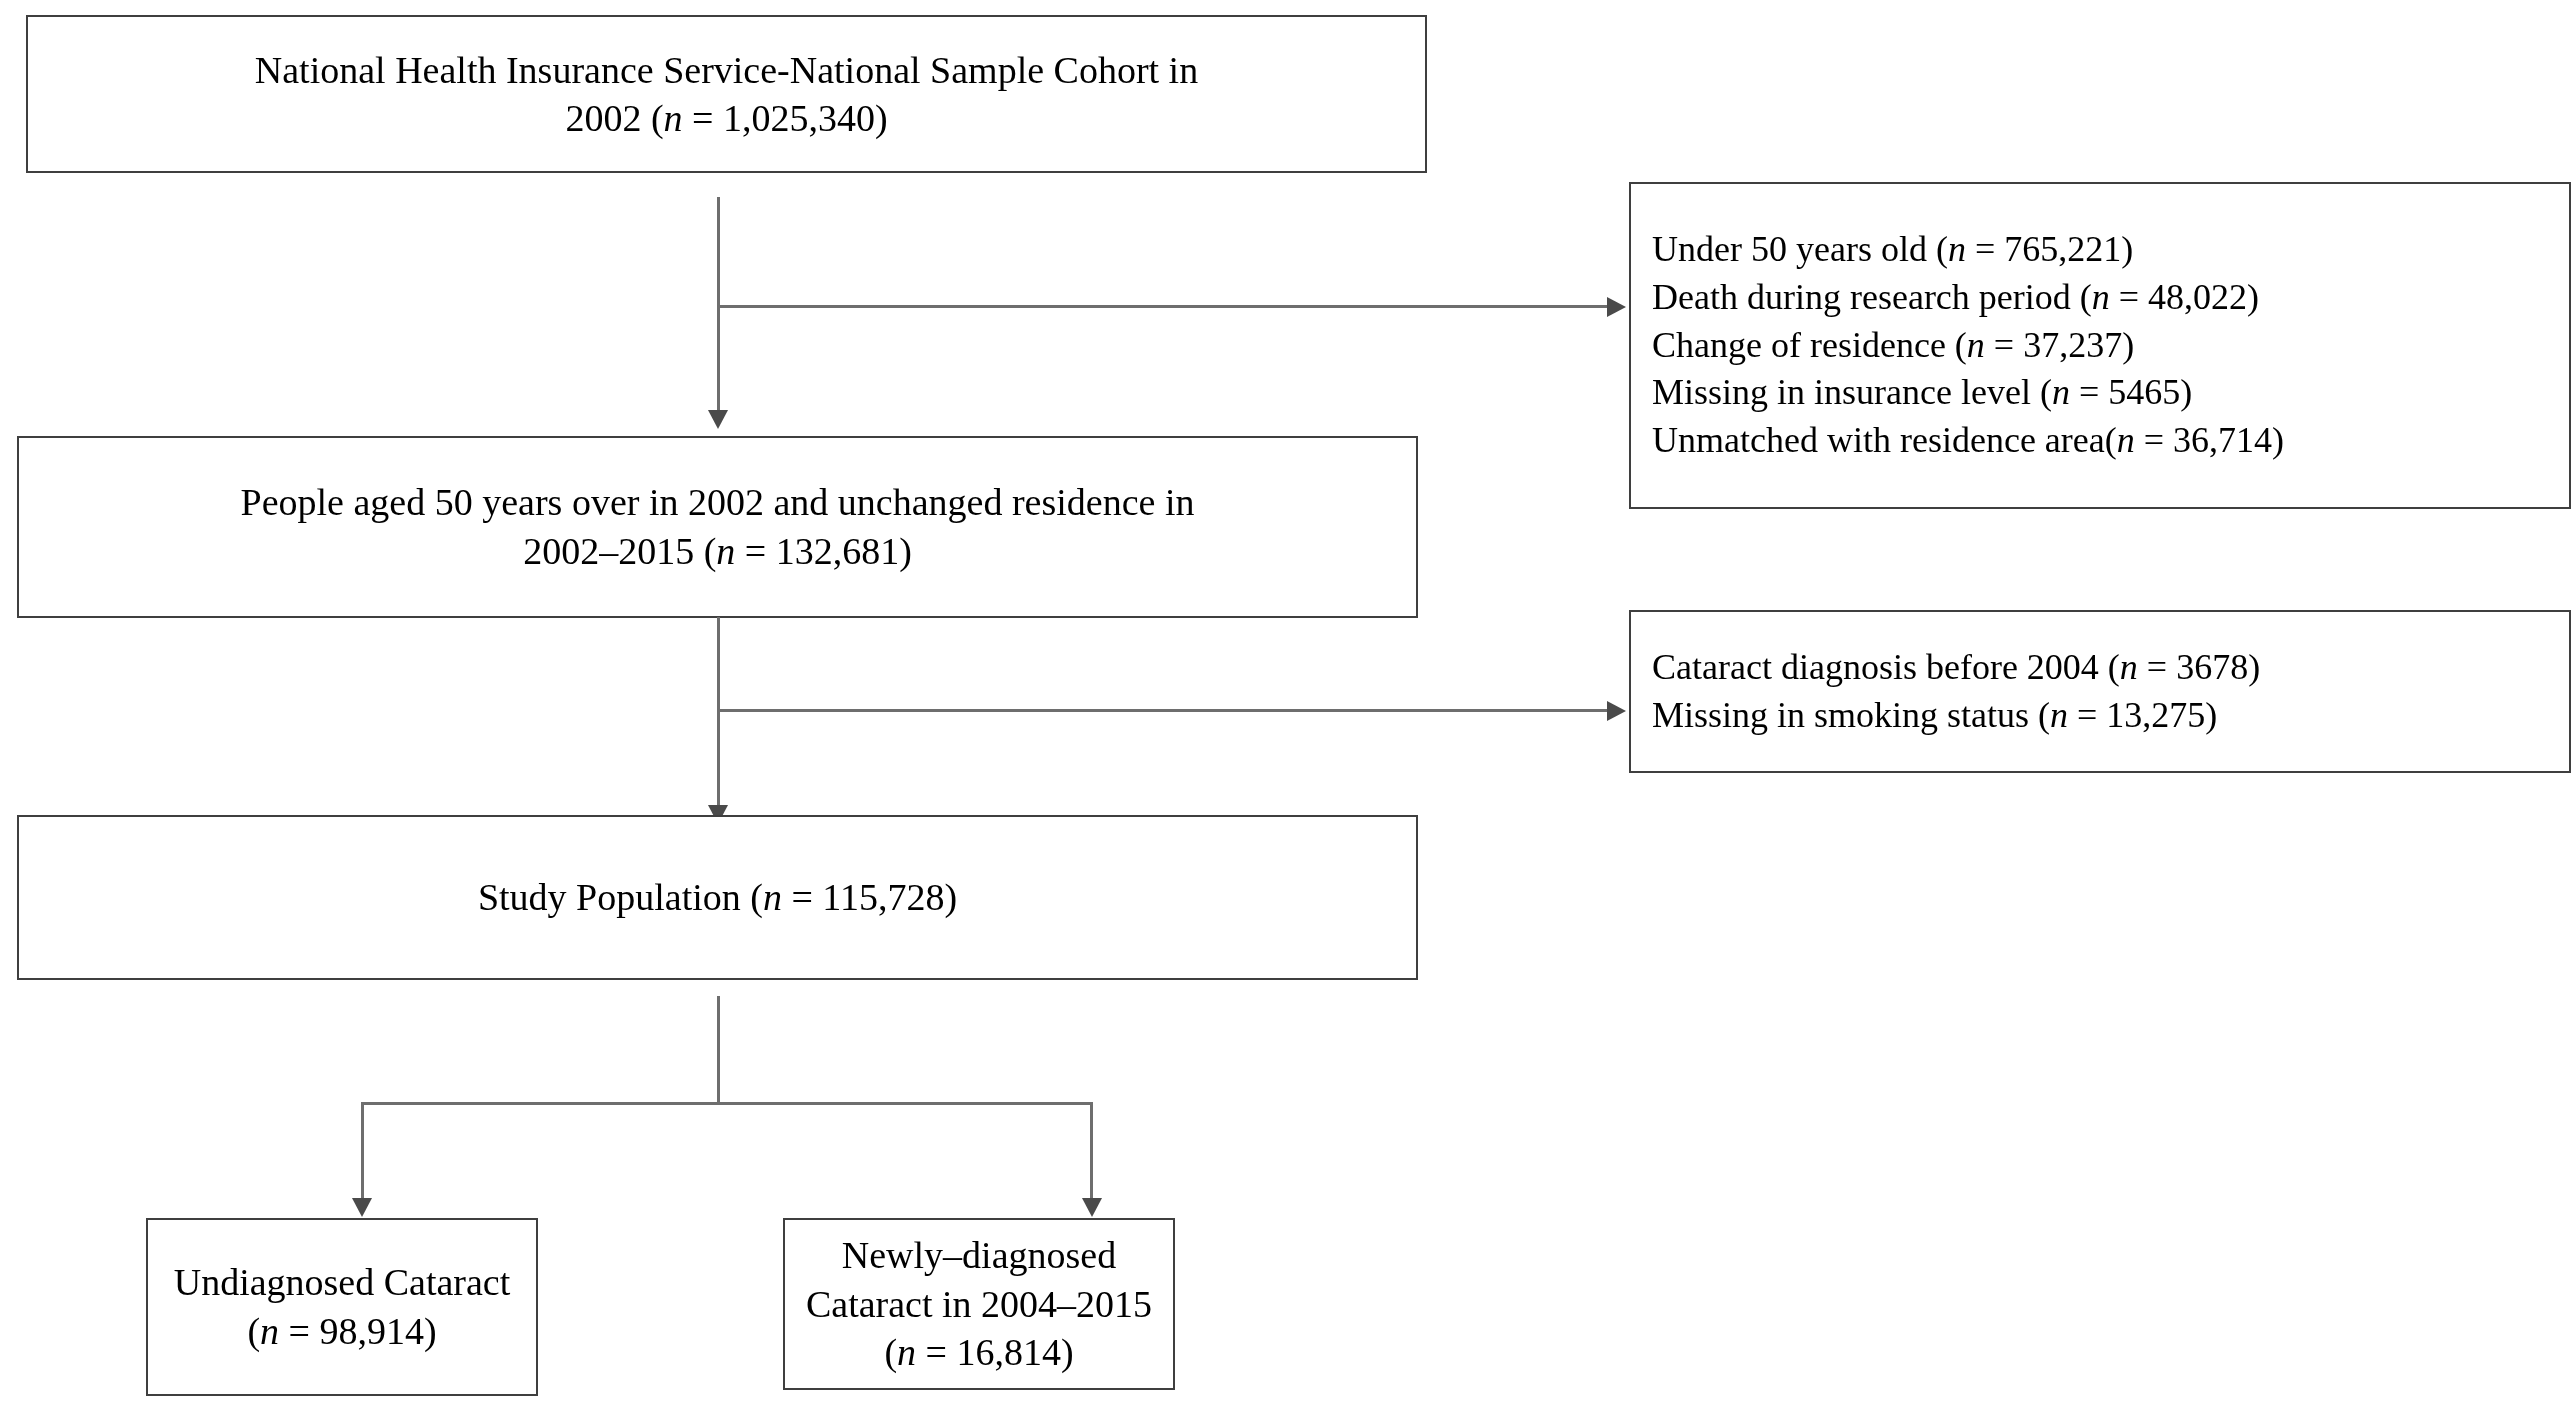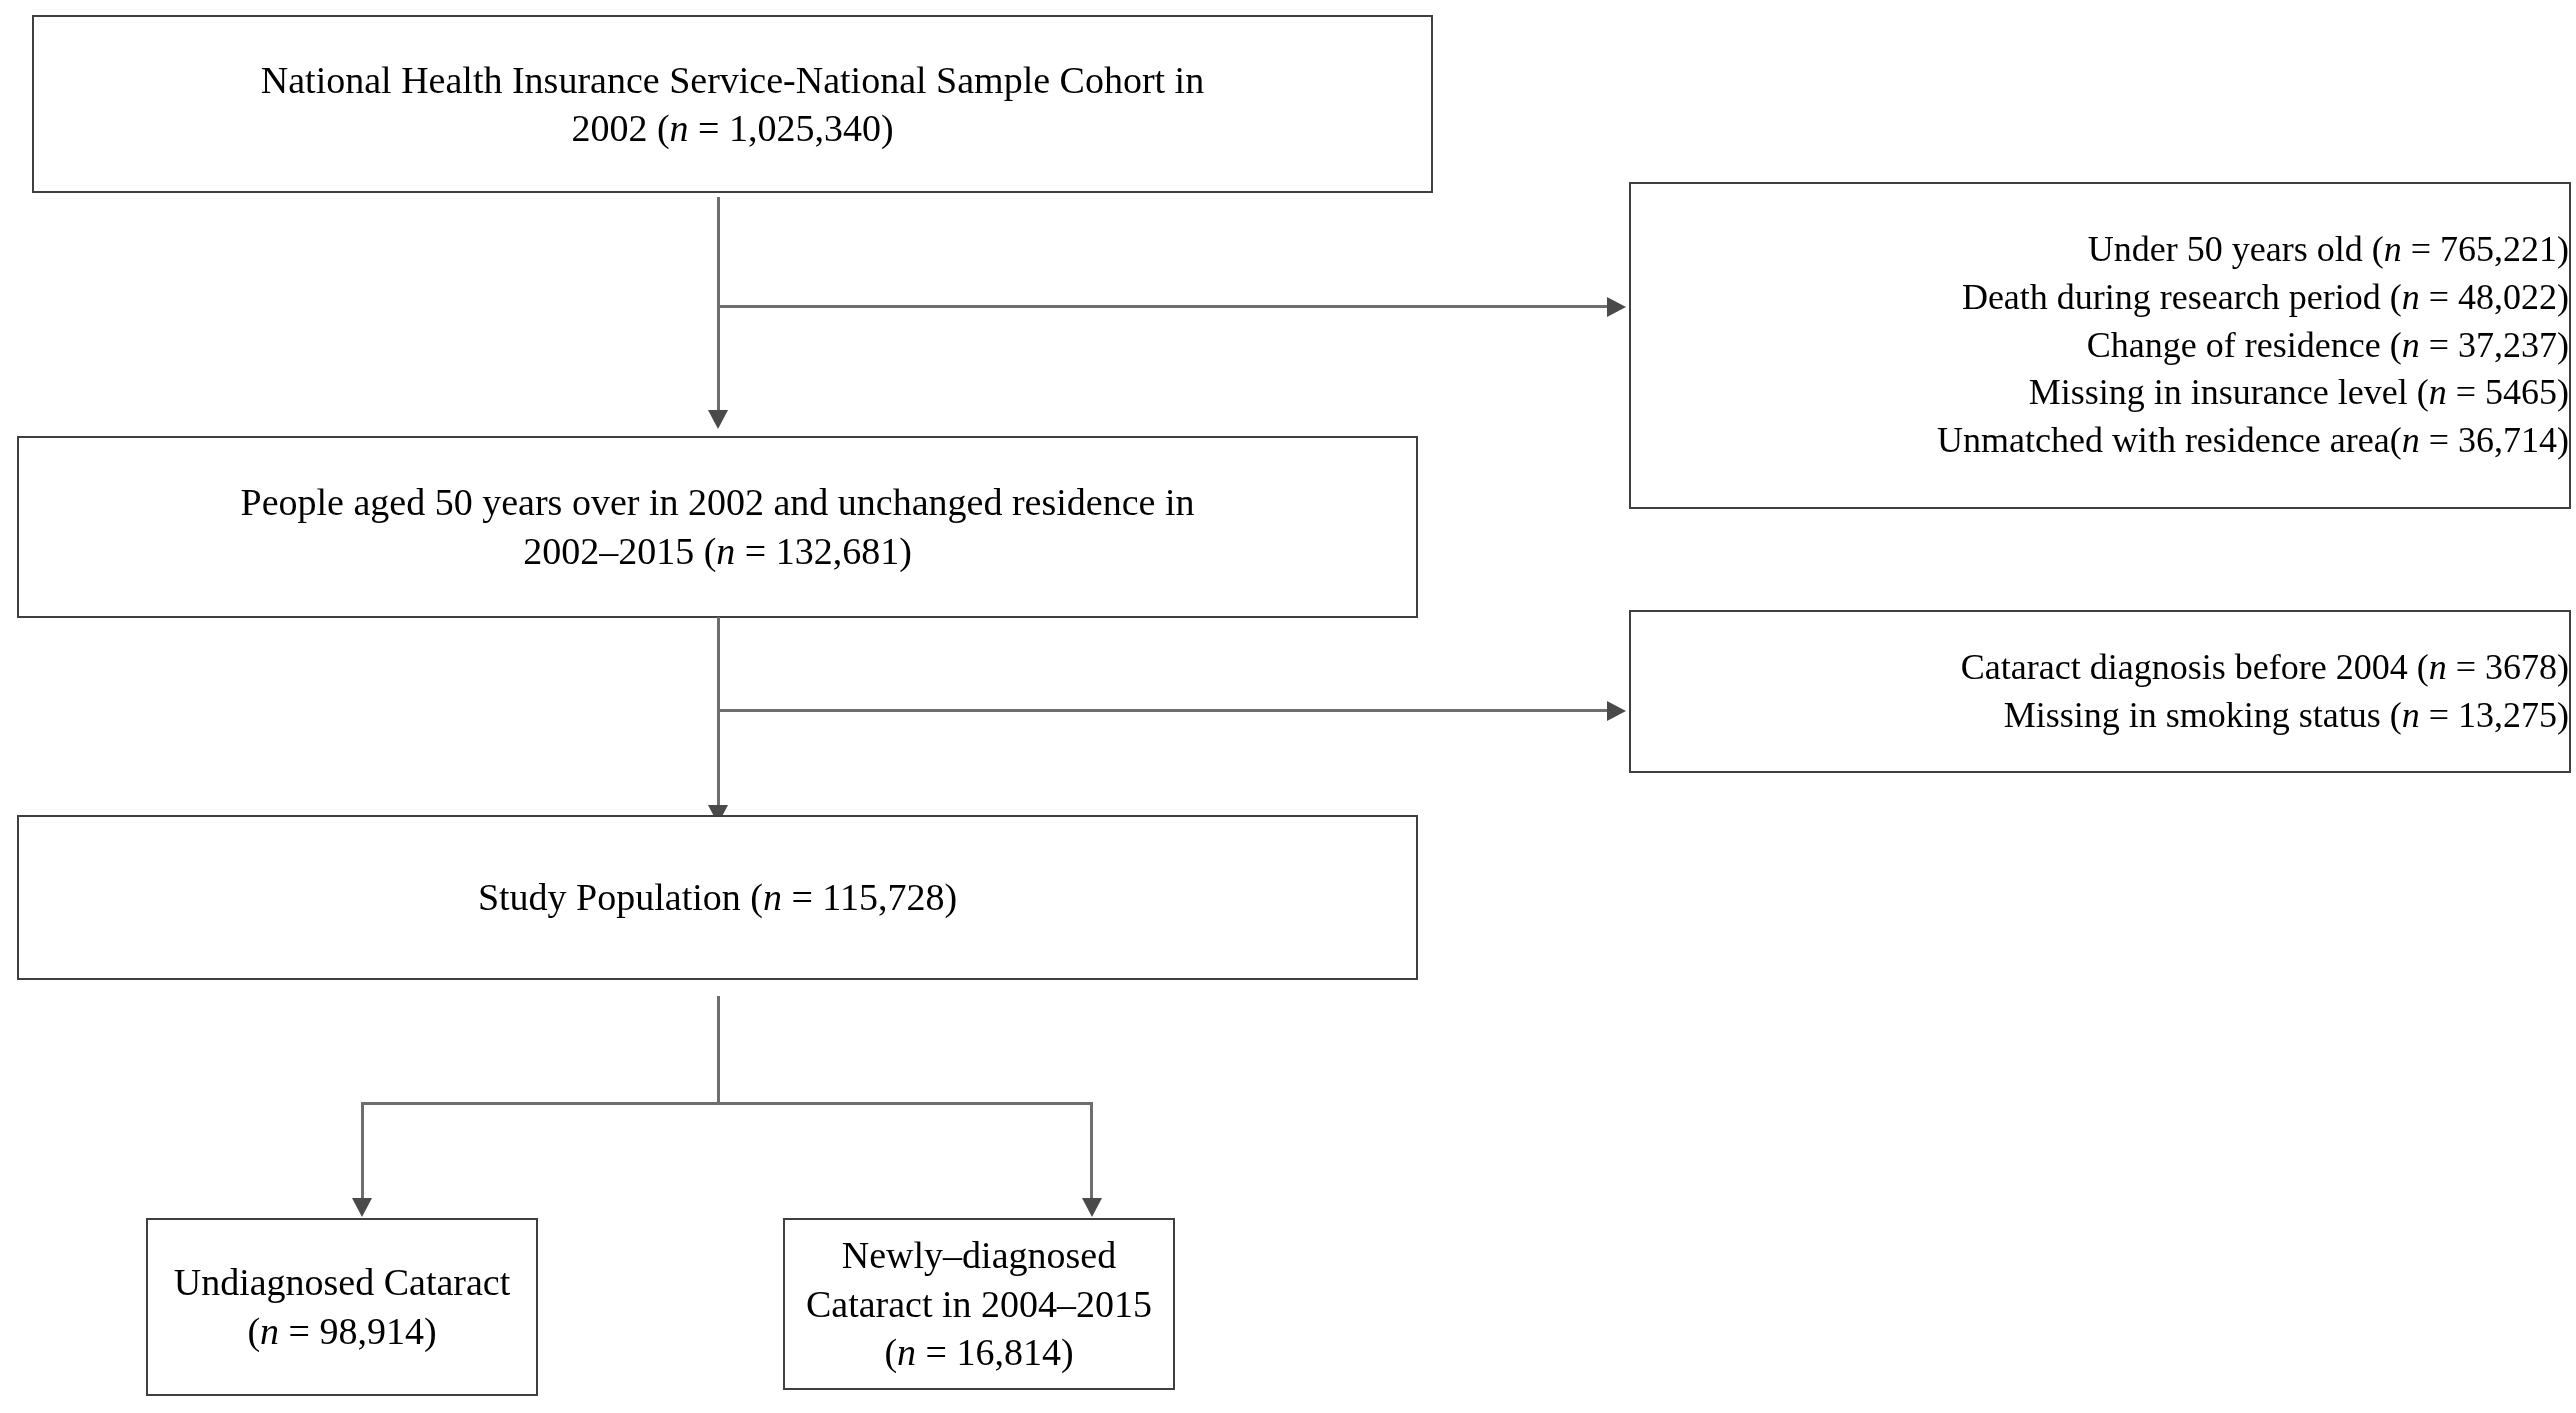--- a/index.html
+++ b/index.html
@@ -34,23 +34,23 @@
   }
   .node .line {
     display: block;
     white-space: nowrap;
   }
 
   
   .node-main { text-align: center; font-size: 38px; }
   
   .node-excl {
-    align-items: flex-end;
+    align-items: flex-start;
     justify-content: center;
-    padding-left: 13px;
+    padding-left: 21px;
     text-align: left;
     font-size: 36px;
   }
   .node-excl .line { line-height: 1.33; }
 
   .node-terminal { text-align: center; font-size: 38px; }
 
   i.nvar { font-style: italic; }
 
   
@@ -76,21 +76,21 @@
     border-top: 10.5px solid transparent;
     border-bottom: 10.5px solid transparent;
     border-left: 19px solid #4a4a4a;
   }
 </style>
 </head>
 <body>
 
 <div id="canvas">
 
-  <div class="node node-main" style="left:32px; top:15.3px; width:1401px; height:178px;text-align:center;">
+  <div class="node node-main" style="left:26px; top:15.3px; width:1401px; height:158px;text-align:center;">
     <span class="line">National Health Insurance Service-National Sample Cohort in</span>
     <span class="line"><span>2002 (</span><i class="nvar">n</i><span> = 1,025,340)</span></span>
   </div>
 
   <div class="conn vline" style="left:717px; top:197px; width:2.9px; height:213px;"></div>
   <div class="arrow-down" style="left:708px; top:410px;"></div>
 
   <div class="conn hline" style="left:717px; top:305px; width:890px; height:2.9px;"></div>
   <div class="arrow-right" style="left:1607px; top:297px;"></div>
 

